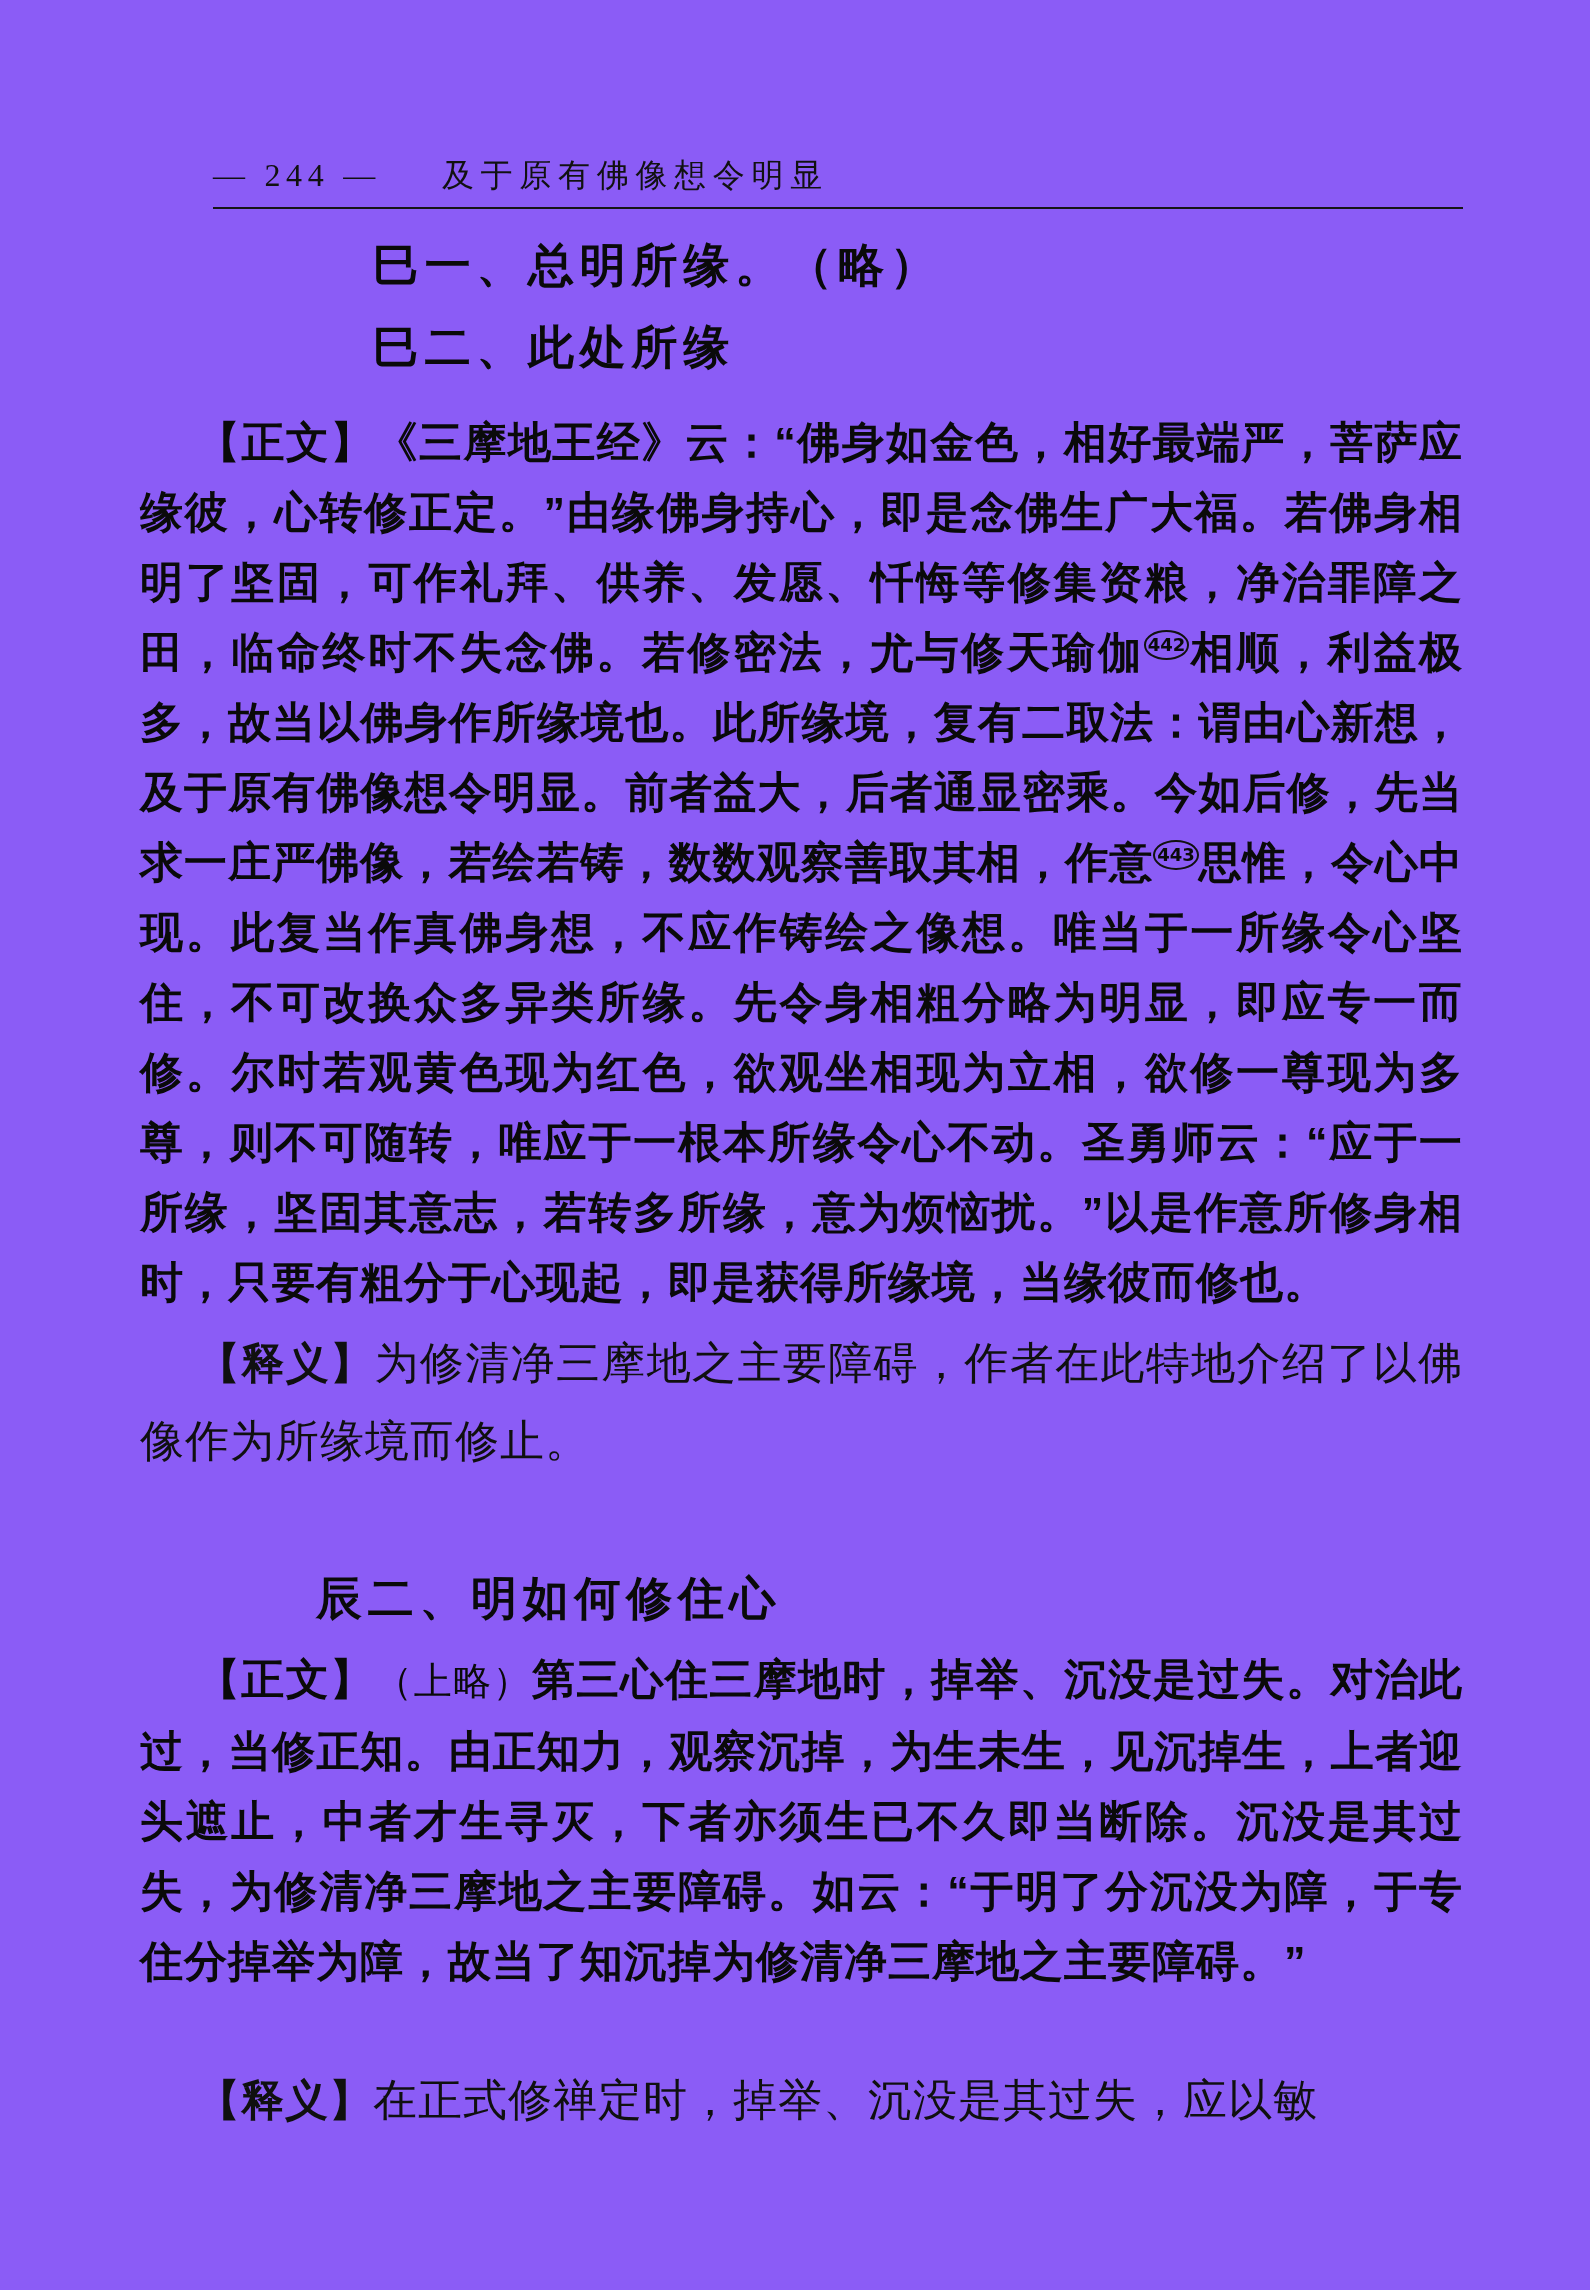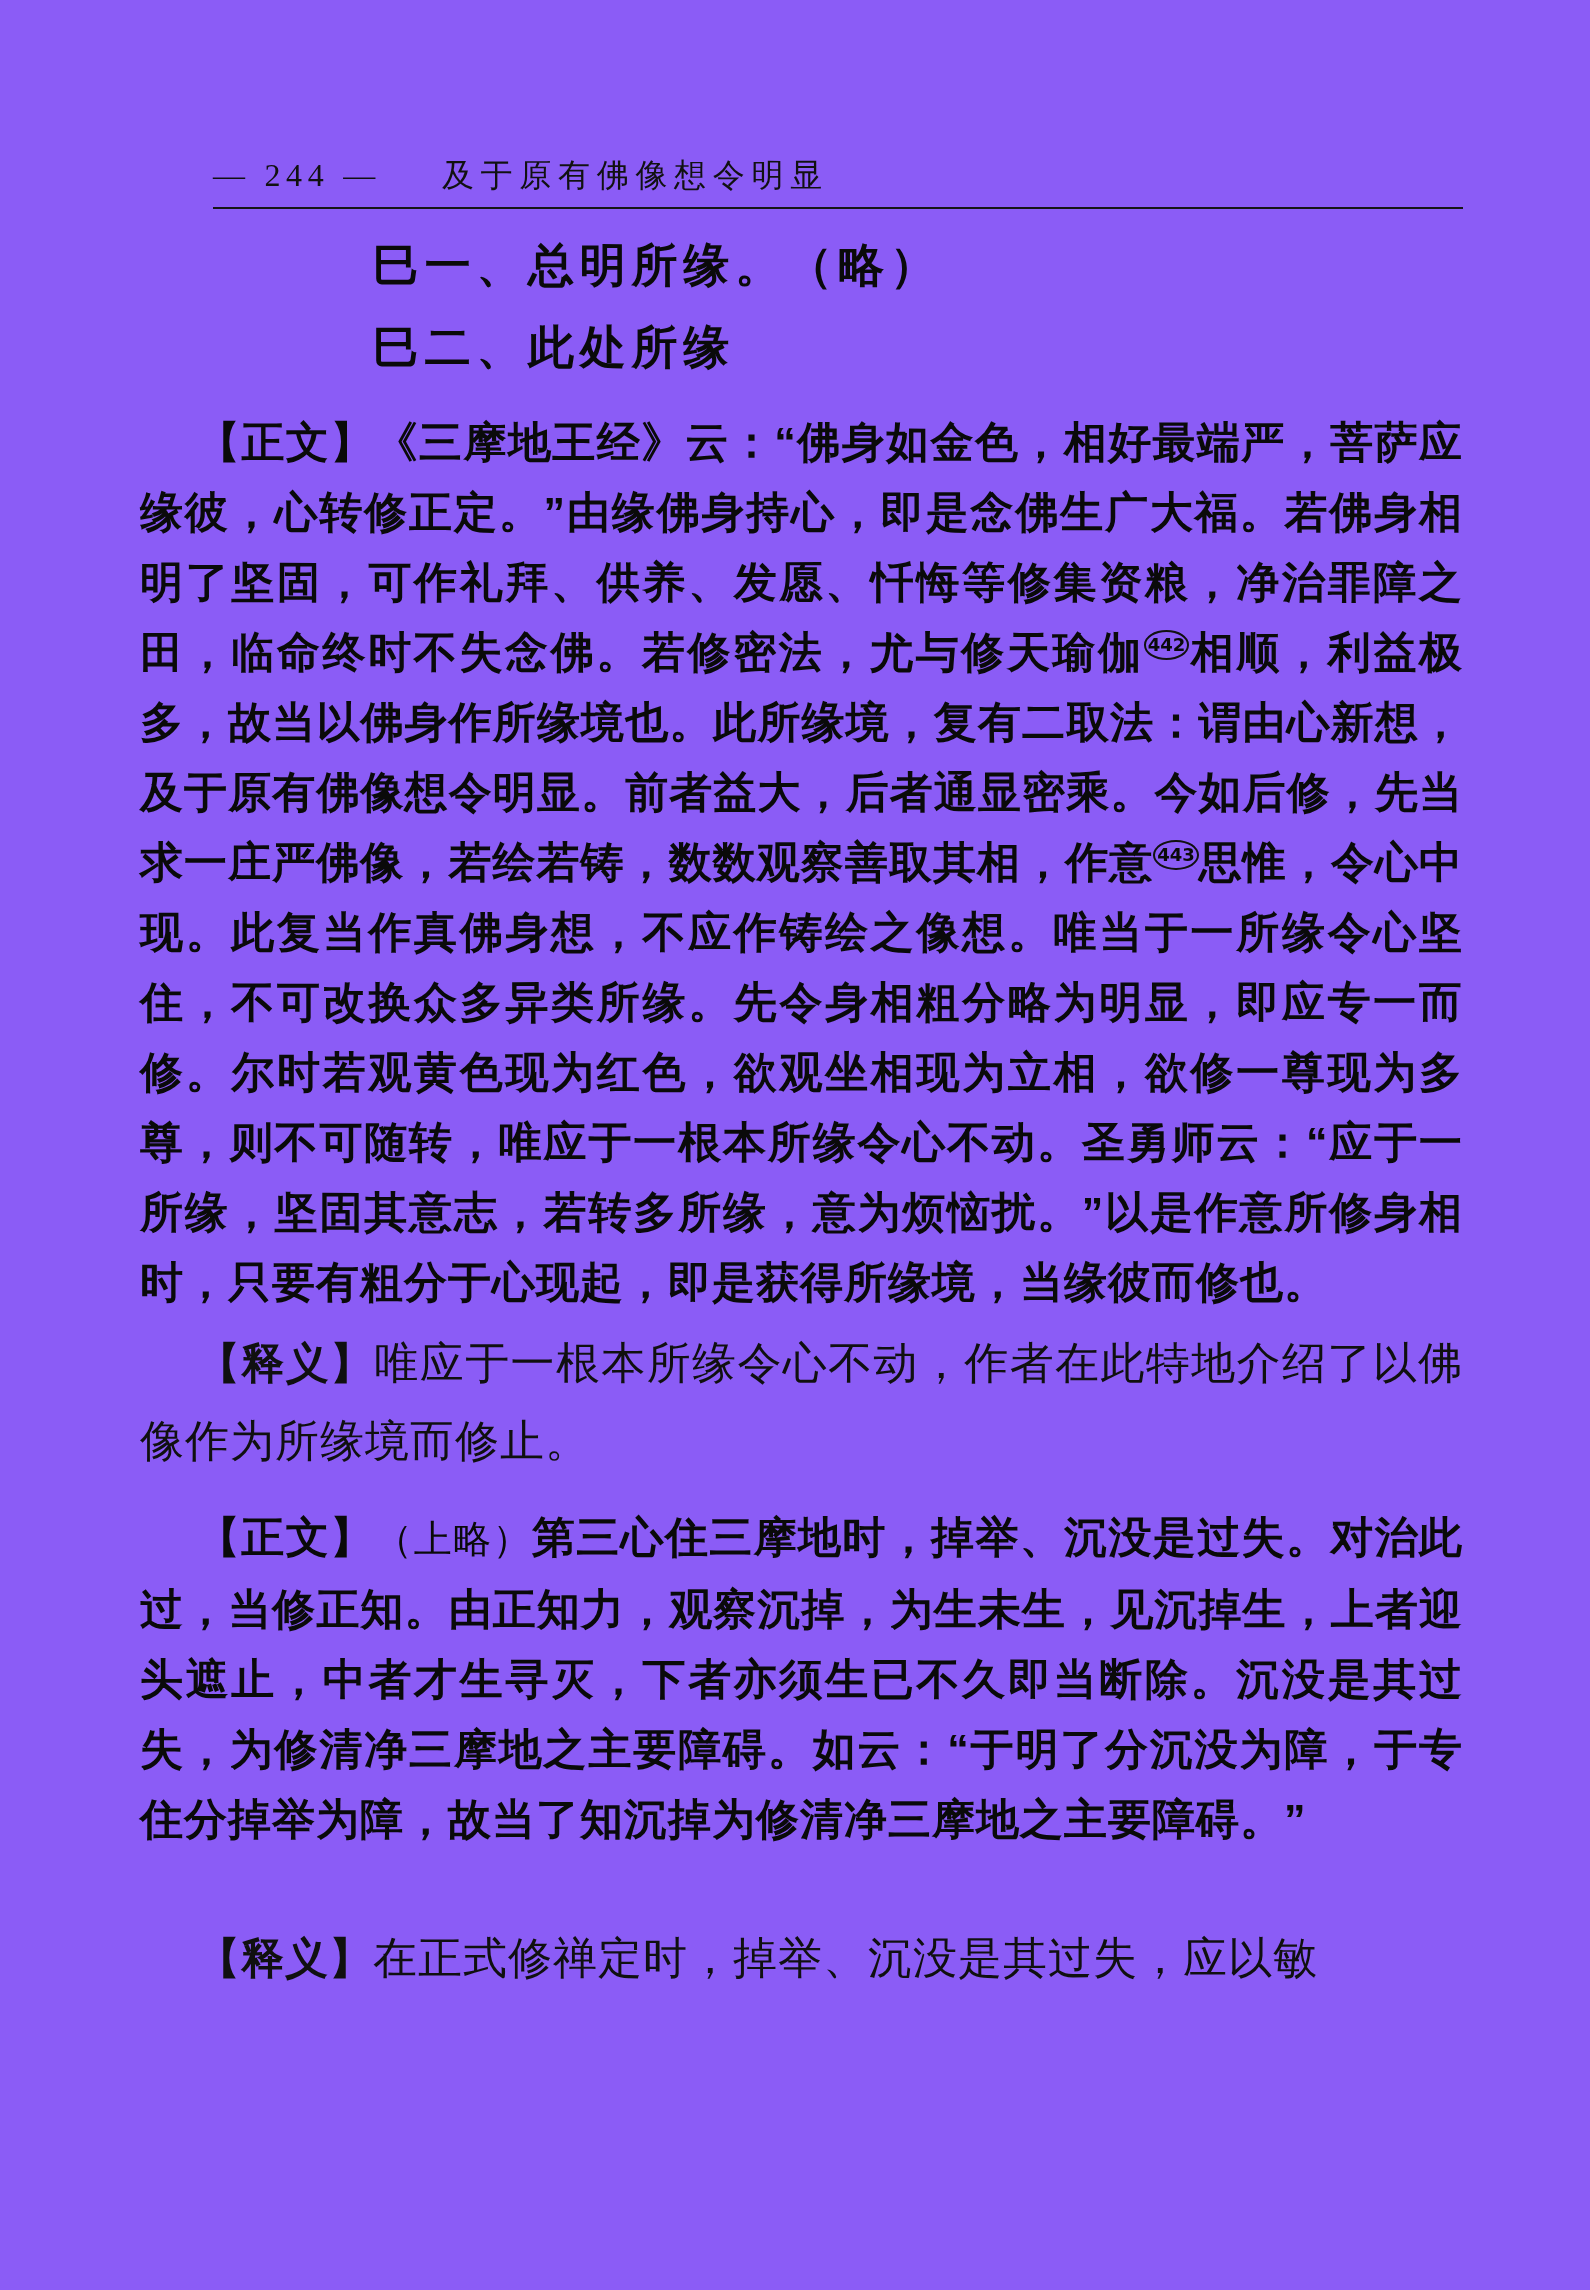--- a/index.html
+++ b/index.html
@@ -115,21 +115,22 @@
     <span class="pagenum">— 244 —</span>
     <span class="booktitle">及于原有佛像想令明显</span>
   </div>
   <div class="header-rule"></div>
 
   <div class="h-lv2">巳一、总明所缘。（略）</div>
   <div class="h-lv2">巳二、此处所缘</div>
 
   <p class="zhengwen"><span class="label-heiti">【正文】</span><span>《三摩地王经》云：“佛身如金色，相好最端严，菩萨应缘彼，心转修正定。”由缘佛身持心，即是念佛生广大福。若佛身相明了坚固，可作礼拜、供养、发愿、忏悔等修集资粮，净治罪障之田，临命终时不失念佛。若修密法，尤与修天瑜伽</span><sup class="fn">442</sup><span>相顺，利益极多，故当以佛身作所缘境也。此所缘境，复有二取法：谓由心新想，及于原有佛像想令明显。前者益大，后者通显密乘。今如后修，先当求一庄严佛像，若绘若铸，数数观察善取其相，作意</span><sup class="fn">443</sup><span>思惟，令心中现。此复当作真佛身想，不应作铸绘之像想。唯当于一所缘令心坚住，不可改换众多异类所缘。先令身相粗分略为明显，即应专一而修。尔时若观黄色现为红色，欲观坐相现为立相，欲修一尊现为多尊，则不可随转，唯应于一根本所缘令心不动。圣勇师云：“应于一所缘，坚固其意志，若转多所缘，意为烦恼扰。”以是作意所修身相时，只要有粗分于心现起，即是获得所缘境，当缘彼而修也。</span></p>
 
-  <p class="shiyi"><span class="label-heiti">【释义】</span><span>唯应于一根本所缘令心不动，作者在此特地介绍了以佛像作为所缘境而修止。</span></p>
+  <p class="shiyi"><span class="label-heiti">【释义】</span><span>为修清净三摩地之主要障碍，作者在此特地介绍了以佛像作为所缘境而修止。</span></p>
 
+  <div class="h-lv1 h-sec2">辰二、明如何修住心</div>
 
   <p class="zhengwen zhengwen-2"><span class="label-heiti">【正文】</span><span class="omission">（上略）</span><span>第三心住三摩地时，掉举、沉没是过失。对治此过，当修正知。由正知力，观察沉掉，为生未生，见沉掉生，上者迎头遮止，中者才生寻灭，下者亦须生已不久即当断除。沉没是其过失，为修清净三摩地之主要障碍。如云：“于明了分沉没为障，于专住分掉举为障，故当了知沉掉为修清净三摩地之主要障碍。”</span></p>
 
   <p class="shiyi shiyi-last"><span class="label-heiti">【释义】</span><span>在正式修禅定时，掉举、沉没是其过失，应以敏</span></p>
 
 </div>
 
 
 </body></html>

